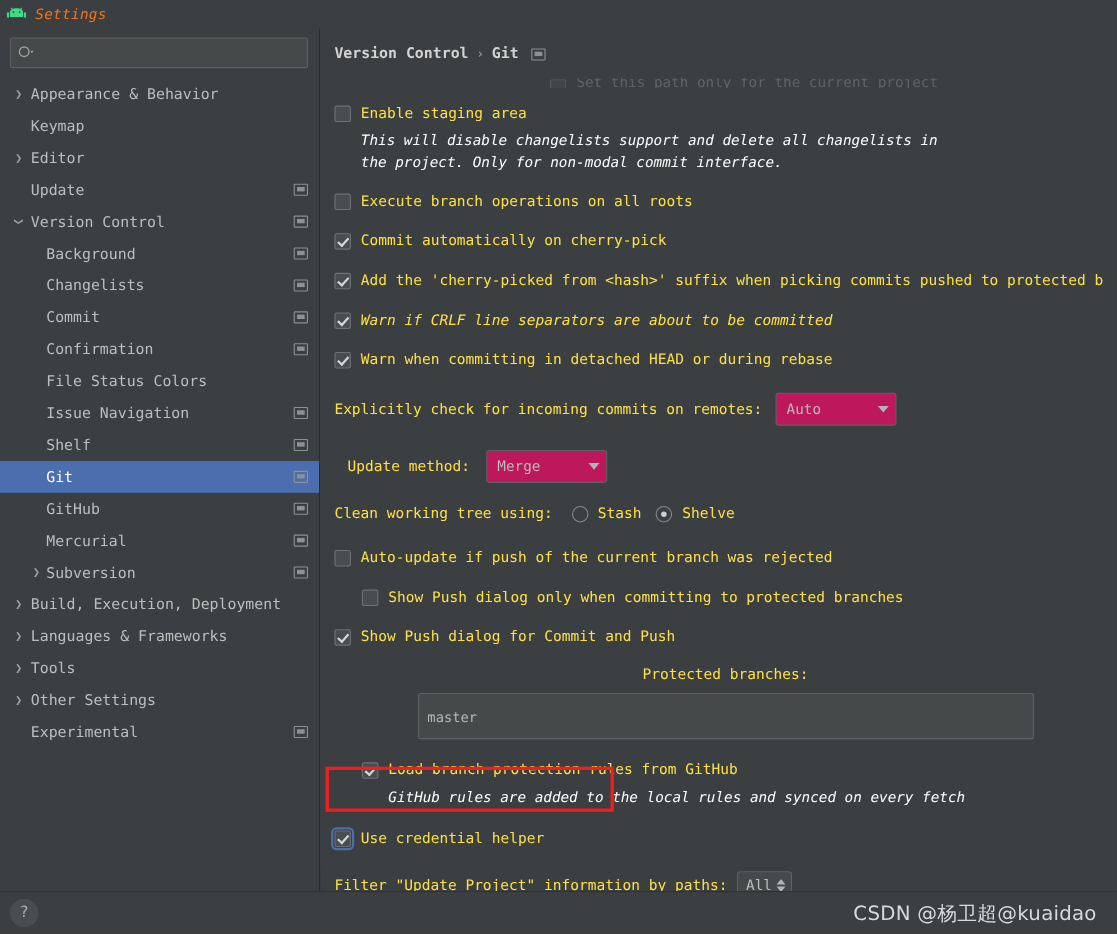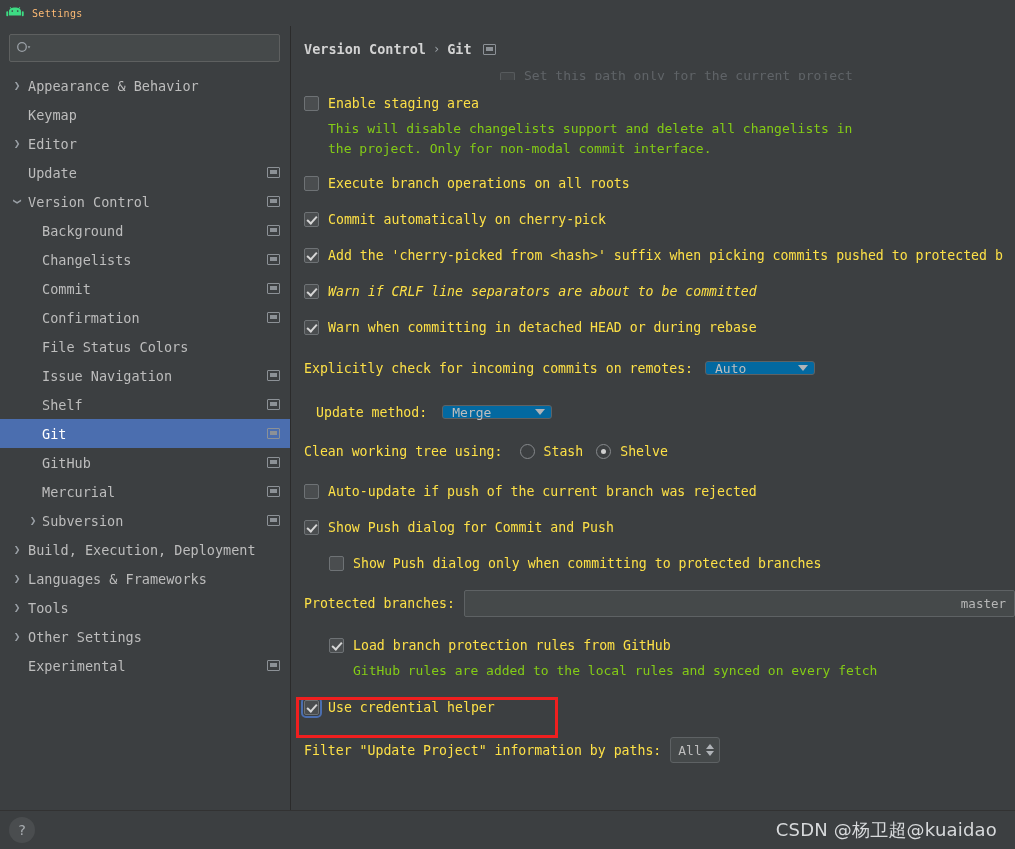--- a/index.html
+++ b/index.html
@@ -19,23 +19,24 @@
   .titlebar {
     height: 26px;
     background: #3c3f41;
     display: flex;
     align-items: center;
     padding-left: 6px;
     gap: 8px;
   }
   .android-icon { width: 18px; height: 14px; position: relative; flex: 0 0 auto; }
   .title-text {
-    font-size: 10px;
-    color: #fdba74;
+    font-size: 13px;
+    color: #f97316;
     letter-spacing: .3px;
+    font-style: italic;
   }
 
   
   .body-split {
     display: flex;
     height: 784px;
   }
 
   
   .sidebar {
@@ -155,23 +156,24 @@
 
   .row {
     display: flex;
     align-items: center;
     gap: 9px;
     min-height: 22px;
   }
   .opt-text { font-size: 13.2px; color: #fde047; white-space: nowrap; }
   .hint {
     font-size: 13px;
-    color: #84cc16;
+    color: #ffffff;
     line-height: 20px;
     white-space: nowrap;
+    font-style: italic;
   }
 
   
   .cb {
     width: 15px; height: 15px;
     border: 1px solid #6e7275;
     border-radius: 2px;
     background: #4a4d4f;
     flex: 0 0 15px;
     position: relative;
@@ -205,22 +207,22 @@
     content: "";
     position: absolute;
     left: 4px; top: 4px;
     width: 5px; height: 5px;
     border-radius: 50%;
     background: #cfcfcf;
   }
 
   
   .combo {
-    height: 14px;
-    background: #0369a1;
+    height: 30px;
+    background: #be185d;
     border: 1px solid #5e6264;
     border-radius: 3px;
     display: inline-flex;
     align-items: center;
     padding: 0 6px 0 9px;
     cursor: pointer;
     justify-content: space-between;
   }
   .combo .val { font-size: 13px; color: #bdbdbd; }
   .combo .arrow {
@@ -244,30 +246,29 @@
     gap: 4px;
     cursor: pointer;
   }
   .stepper .val { font-size: 13px; color: #bdbdbd; }
   .stepper .ud { display: flex; flex-direction: column; gap: 2px; }
   .stepper .up { width: 0; height: 0; border-left: 4px solid transparent; border-right: 4px solid transparent; border-bottom: 5px solid #b0b4b8; }
   .stepper .dn { width: 0; height: 0; border-left: 4px solid transparent; border-right: 4px solid transparent; border-top: 5px solid #b0b4b8; }
 
   
   .txt-input {
-    height: 27px;
+    height: 42px;
     background: #45494a;
     border: 1px solid #5e6264;
     border-radius: 2px;
     color: #b7b7b7;
     font-family: inherit;
     font-size: 12.5px;
     padding: 0 8px;
     outline: none;
-    text-align: right;
   }
 
   
   .red-box {
     position: absolute;
     border: 3px solid #f01f1f;
     pointer-events: none;
     z-index: 9;
   }
 
@@ -512,31 +513,31 @@
         <span class="opt-text">Stash</span>
         <span class="radio sel" style="margin-left:4px;"></span>
         <span class="opt-text">Shelve</span>
       </div>
 
       <div class="row" style="margin-top:18px;">
         <span class="cb"></span>
         <span class="opt-text">Auto-update if push of the current branch was rejected</span>
       </div>
 
+      <div class="row" style="margin-top:14px; padding-left:25px;">
+        <span class="cb"></span>
+        <span class="opt-text">Show Push dialog only when committing to protected branches</span>
+      </div>
+
       <div class="row" style="margin-top:14px;">
         <span class="cb checked"></span>
         <span class="opt-text">Show Push dialog for Commit and Push</span>
       </div>
 
-      <div class="row" style="margin-top:14px; padding-left:25px;">
-        <span class="cb"></span>
-        <span class="opt-text">Show Push dialog only when committing to protected branches</span>
-      </div>
-
-      <div class="row" style="margin-top:16px; gap:9px;">
+      <div class="row" style="margin-top:16px; gap:9px;flex-direction:column;">
         <span class="opt-text">Protected branches:</span>
         <input class="txt-input" style="width: 560px;" type="text" value="master">
       </div>
 
       <div class="row" style="margin-top:17px; padding-left:25px;">
         <span class="cb checked"></span>
         <span class="opt-text">Load branch protection rules from GitHub</span>
       </div>
       <div class="hint" style="margin-top:5px; padding-left:49px;">GitHub rules are added to the local rules and synced on every fetch</div>
 

